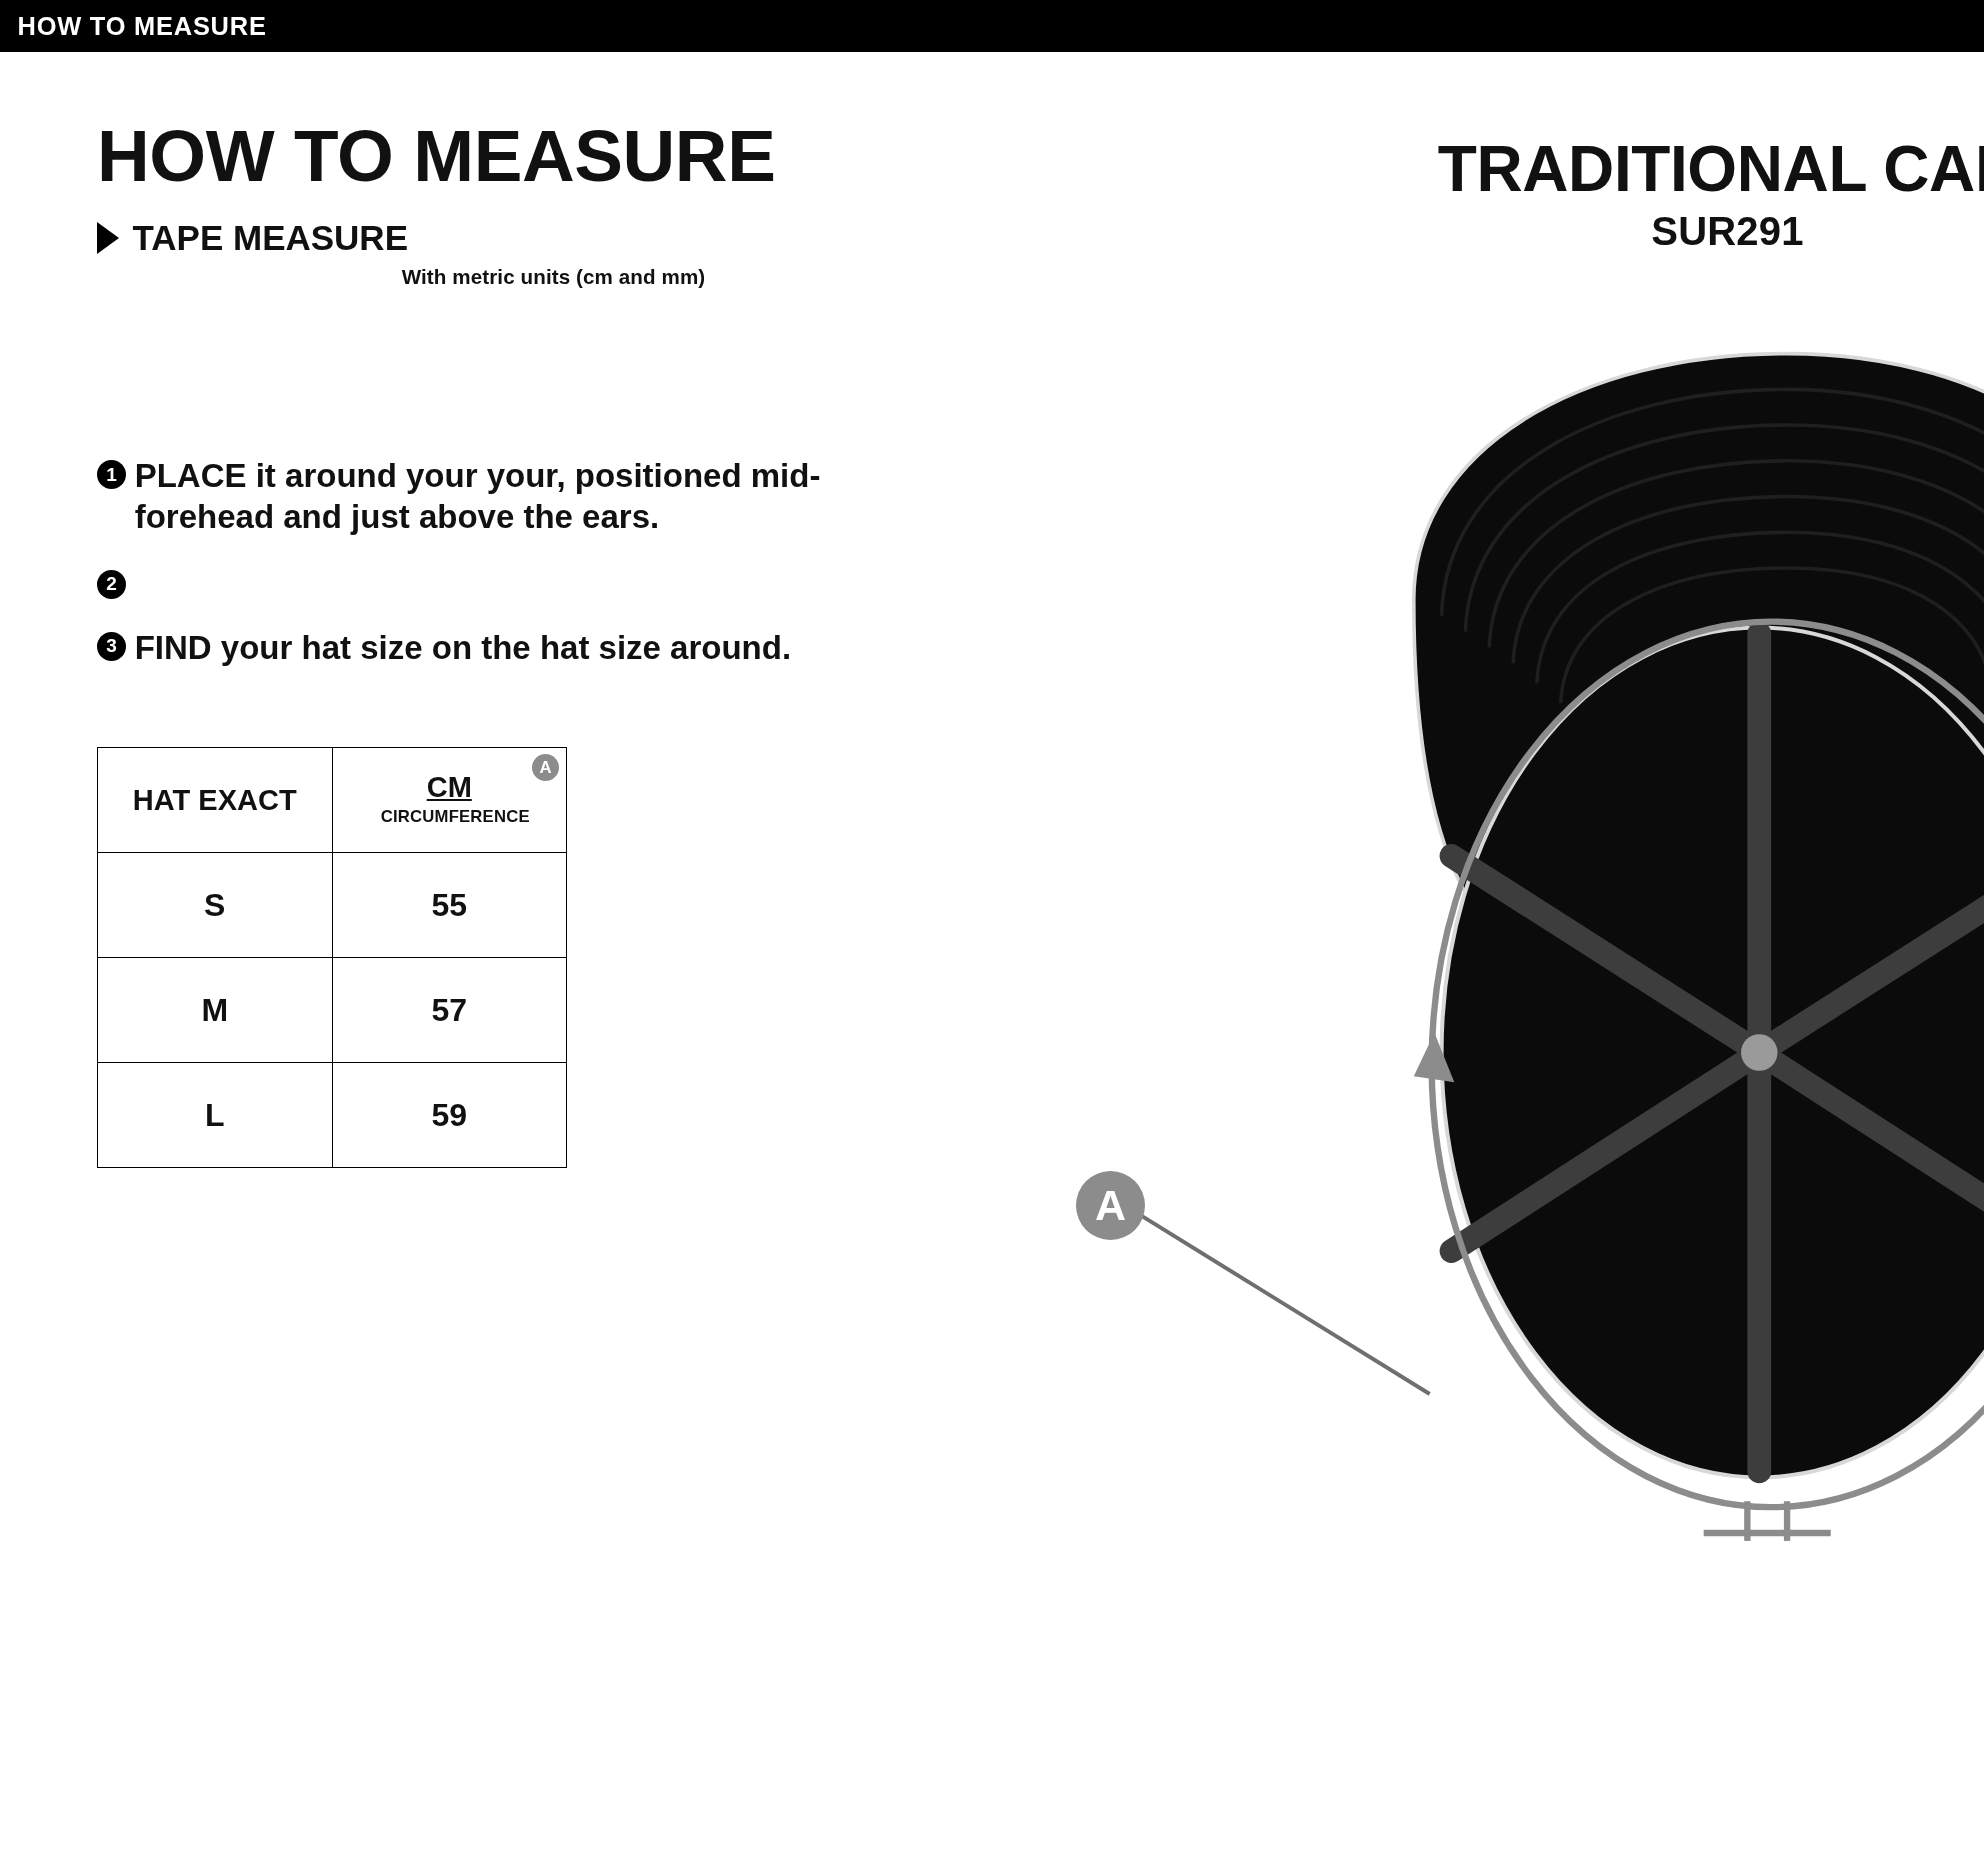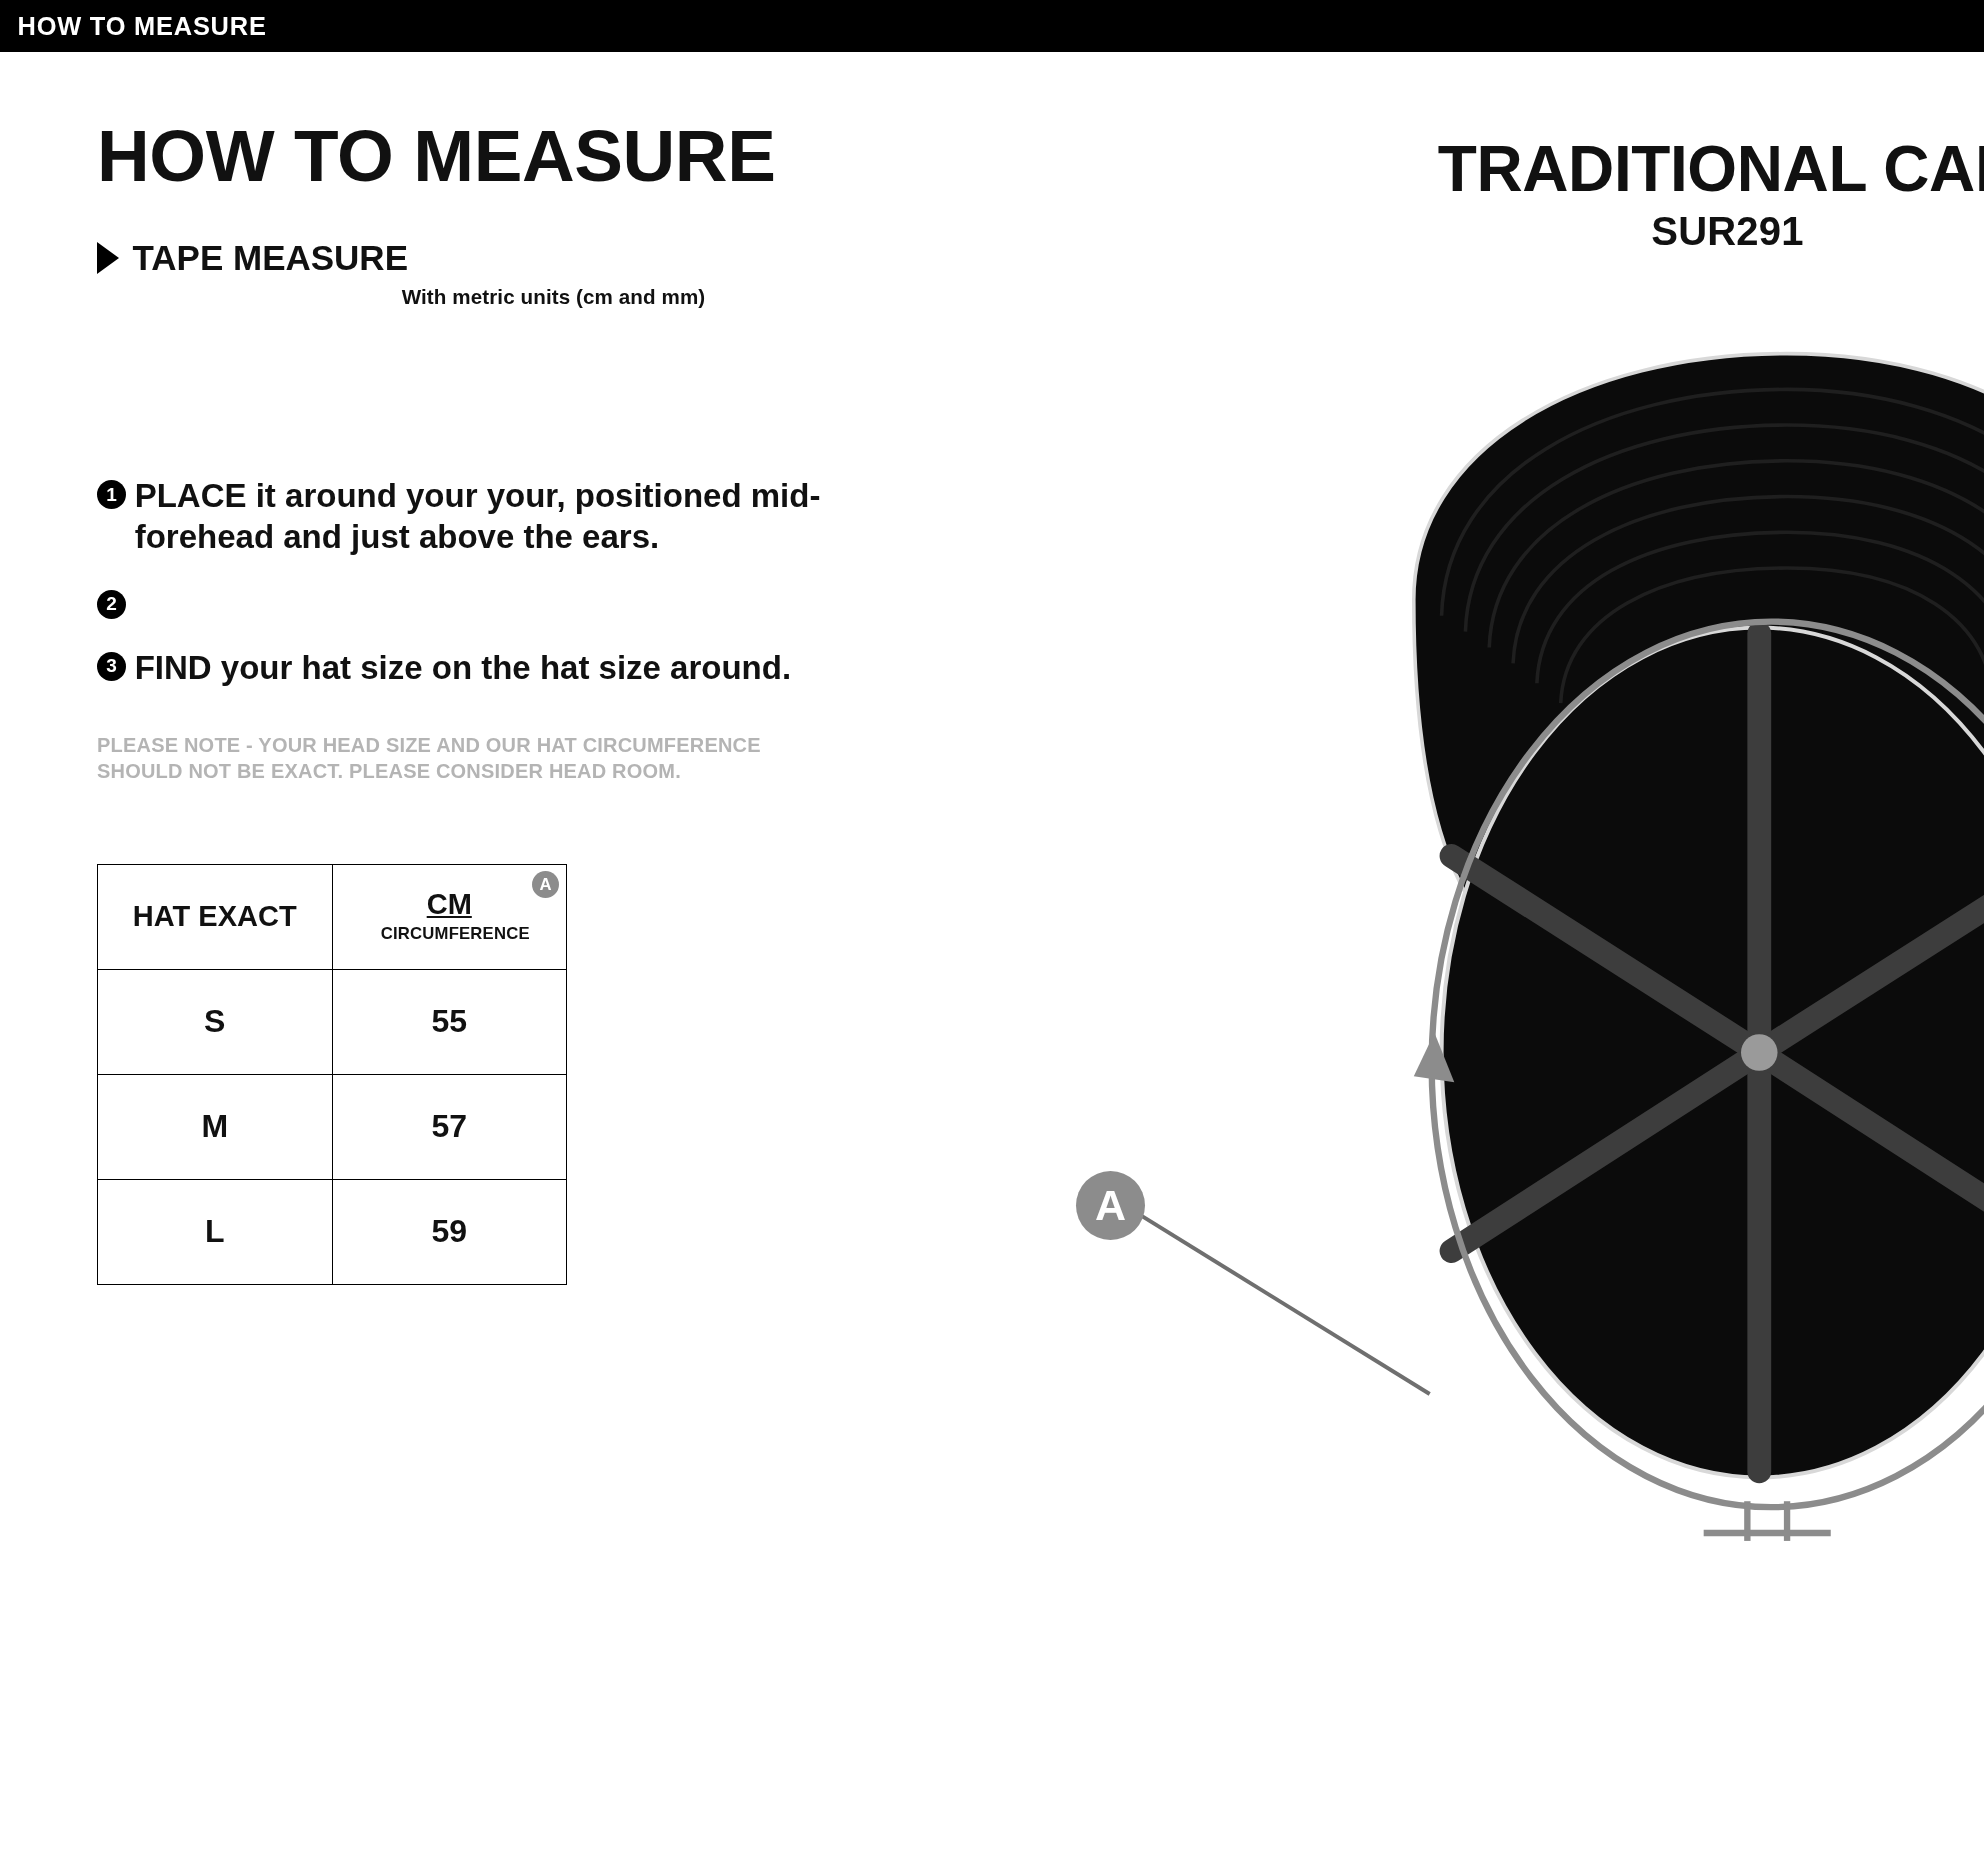--- a/index.html
+++ b/index.html
@@ -64,21 +64,21 @@
     font-size: 43px;
     font-weight: bold;
     margin: 64px 0 0 0;
     letter-spacing: 0px;
     line-height: 1;
   }
 
   .need-row {
     display: flex;
     align-items: center;
-    margin-top: 48px;
+    margin-top: 28px;
     text-align: center;
   }
   .tri-icon {
     width: 0;
     height: 0;
     border-top: 16.3px solid transparent;
     border-bottom: 16.3px solid transparent;
     border-left: 22px solid #000000;
     margin-right: 13.5px;
   }
@@ -270,21 +270,20 @@
       </div>
       <div class="step">
         <div class="step-num">2</div>
       </div>
       <div class="step">
         <div class="step-num">3</div>
         <div class="step-text">FIND your hat size on the hat size around.</div>
       </div>
     </div>
 
-    <div class="note">PLEASE NOTE - YOUR HEAD SIZE AND OUR HAT CIRCUMFERENCE SHOULD NOT BE EXACT. PLEASE CONSIDER HEAD ROOM.</div>
 
     <table class="size-table">
       <thead>
         <tr>
           <th>HAT EXACT</th>
           <th class="th-cm">
             <span class="cm">CM</span>
             <span class="circ">CIRCUMFERENCE</span>
             <span class="badge-a-small">A</span>
           </th>

